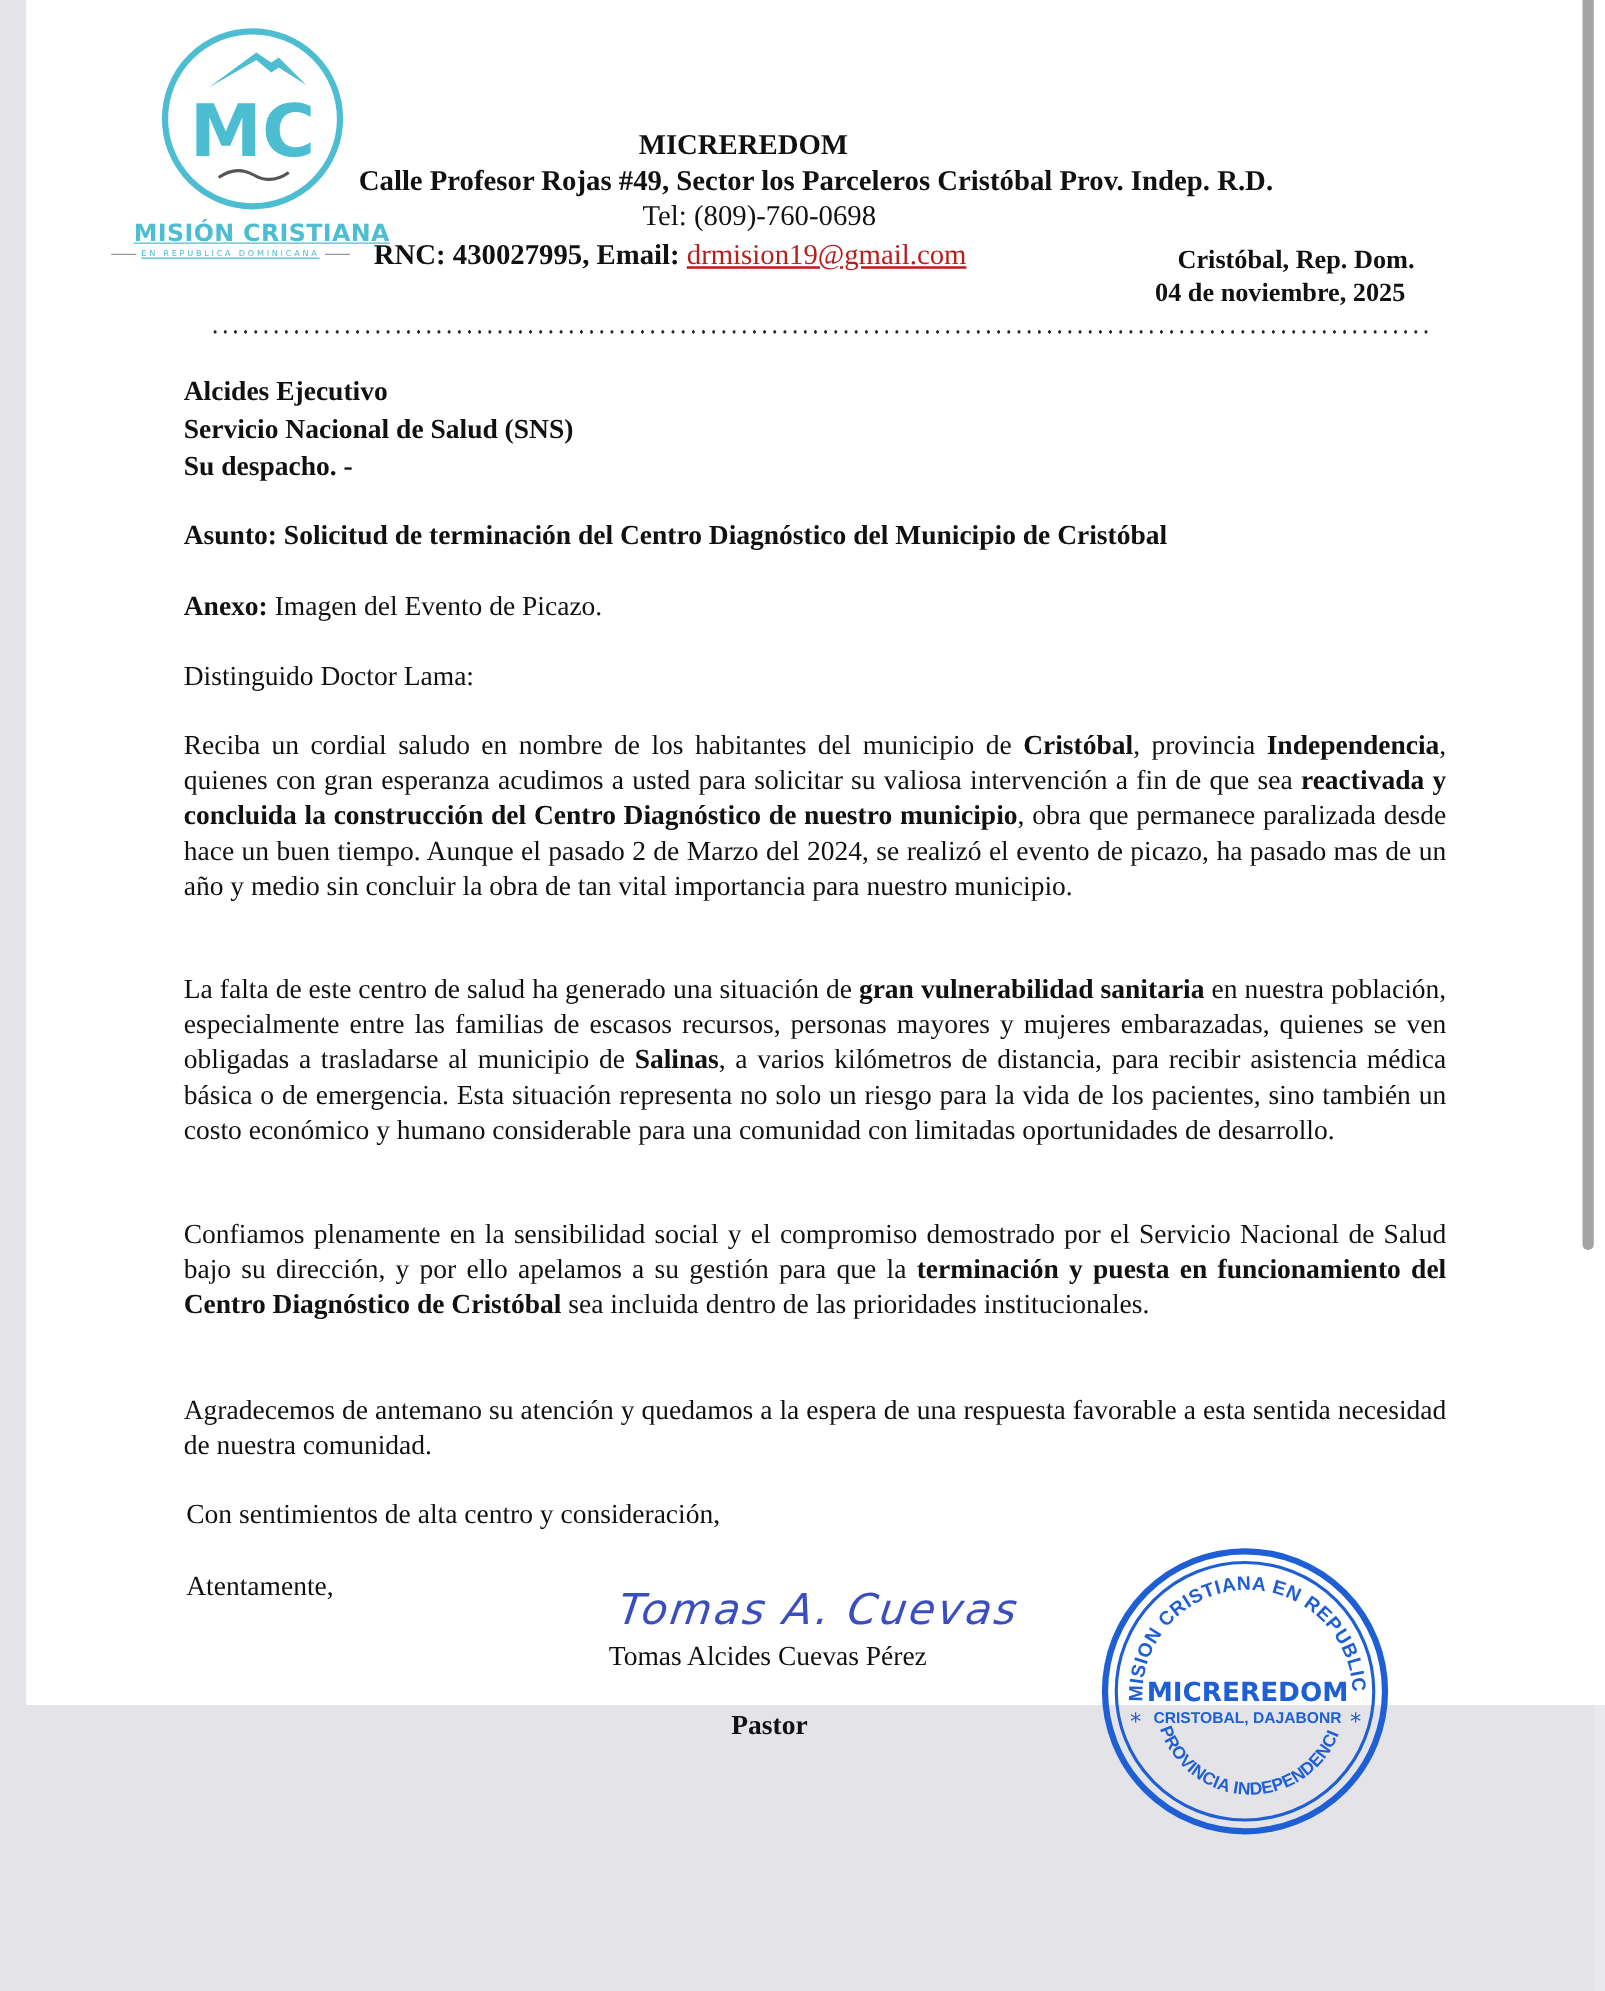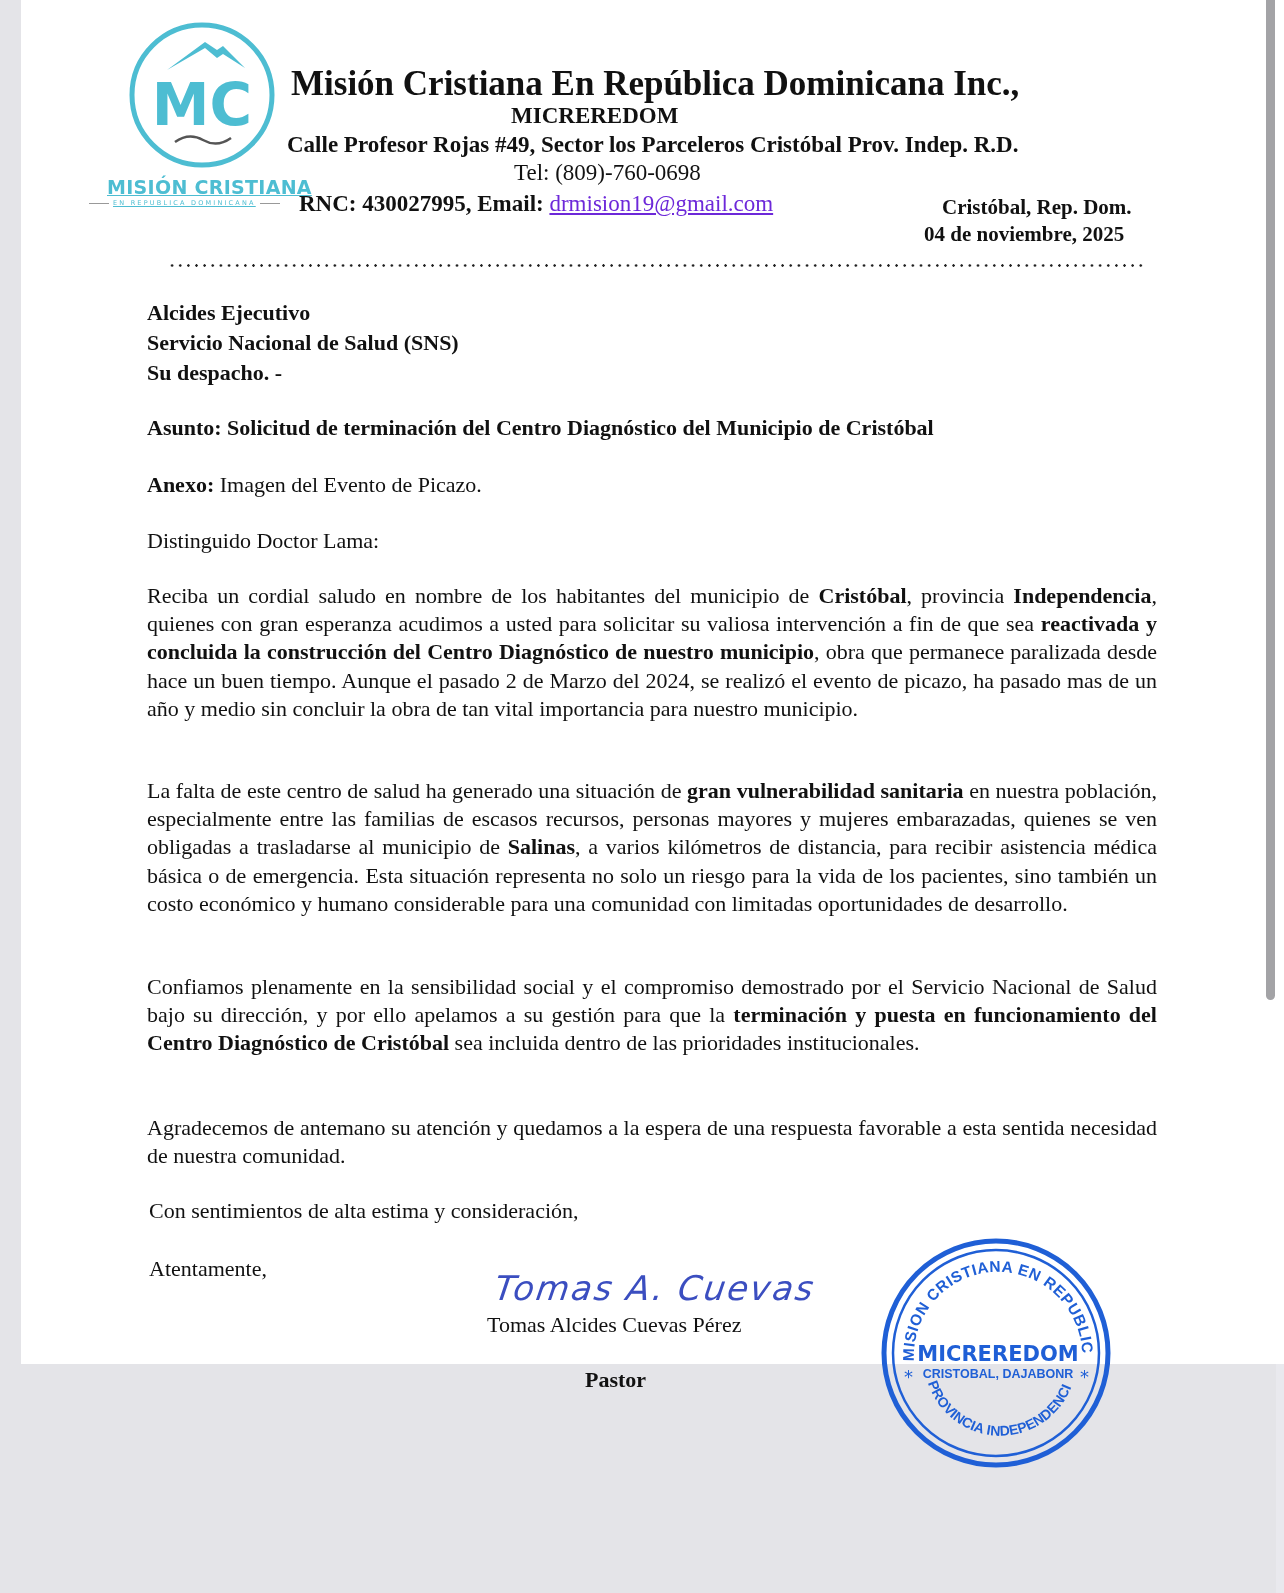--- a/index.html
+++ b/index.html
@@ -20,21 +20,21 @@
   .logo { position:absolute; left:106px; top:20px; width:150px; height:150px; }
   .logo-word { position:absolute; left:86px; top:176px; font-family:"DejaVu Sans", sans-serif; font-weight:bold; font-size:19px; color:#4dbdd2; letter-spacing:0.3px;text-decoration:underline; }
   .logo-sub { position:absolute; left:68px; top:199px; font-family:"DejaVu Sans", sans-serif; font-size:6.5px; letter-spacing:2.2px; color:#4dbdd2; display:flex; align-items:center; gap:4px;text-decoration:underline; }
   .logo-sub .line { display:inline-block; width:20px; height:1px; background:#999; }
 
   .org-name { left:270px; top:64px; font-size:35px; font-weight:bold; }
   .org-acronym { left:490px; top:103px; font-size:23px; font-weight:bold; }
   .org-address { left:266px; top:132px; font-size:23px; font-weight:bold; }
   .org-tel { left:493px; top:160px; font-size:23px; font-weight:normal; }
   .org-rnc { left:278px; top:191px; font-size:23px; font-weight:bold; }
-  .org-rnc a { color:#6d28d9; text-decoration:underline; font-weight:normal;text-align:center; }
+  .org-rnc a { color:#b91c1c; text-decoration:underline; font-weight:normal;text-align:center; }
   .place { left:921px; top:195px; font-size:21px; font-weight:bold; }
   .date { left:903px; top:222px; font-size:21px; font-weight:bold; }
   .dotted { position:absolute; left:147px; top:264px; width:976px; height:3px;
     background-image:radial-gradient(circle, #222 1.2px, transparent 1.4px);
     background-size:8.15px 3px; background-repeat:repeat-x; }
 
   .recip { left:126px; font-size:22px; font-weight:bold; }
   .subject { left:126px; top:415px; font-size:22px; font-weight:bold; }
   .annex { left:126px; top:472px; font-size:22px; }
   .greet { left:126px; top:528px; font-size:22px; }
@@ -64,21 +64,20 @@
     <text x="75" y="105" text-anchor="middle" font-family="DejaVu Sans, sans-serif" font-weight="bold" font-size="58" fill="#4dbdd2">MC</text>
     <path d="M48 122 Q62 112 76 120 T104 118" fill="none" stroke="#555" stroke-width="2.5"></path>
   </svg>
   <div class="logo-word">MISIÓN CRISTIANA</div>
   <div class="logo-sub">
     <span class="line"></span>
     <span>EN REPUBLICA DOMINICANA</span>
     <span class="line"></span>
   </div>
 
-  <div class="abs org-name">Misión Cristiana En República Dominicana Inc.,</div>
   <div class="abs org-acronym">MICREREDOM</div>
   <div class="abs org-address">Calle Profesor Rojas #49, Sector los Parceleros Cristóbal Prov. Indep. R.D.</div>
   <div class="abs org-tel">Tel: (809)-760-0698</div>
   <div class="abs org-rnc">
     <span>RNC: 430027995, Email: </span><a>drmision19@gmail.com</a>
   </div>
   <div class="abs place">Cristóbal, Rep. Dom.</div>
   <div class="abs date">04 de noviembre, 2025</div>
   <div class="dotted"></div>
 
@@ -90,21 +89,21 @@
     <b>Anexo:</b><span> Imagen del Evento de Picazo.</span>
   </div>
   <div class="abs subject">Asunto: Solicitud de terminación del Centro Diagnóstico del Municipio de Cristóbal</div>
   <div class="abs greet">Distinguido Doctor Lama:</div>
 
   <div class="para p1" style="top:582px"><span>Reciba un cordial saludo en nombre de los habitantes del municipio de </span><b>Cristóbal</b><span>, provincia </span><b>Independencia</b><span>, quienes con gran esperanza acudimos a usted para solicitar su valiosa intervención a fin de que sea </span><b>reactivada y concluida la construcción del Centro Diagnóstico de nuestro municipio</b><span>, obra que permanece paralizada desde hace un buen tiempo. Aunque el pasado 2 de Marzo del 2024, se realizó el evento de picazo, ha pasado mas de un año y medio sin concluir la obra de tan vital importancia para nuestro municipio.</span></div>
   <div class="para p2" style="top:777px"><span>La falta de este centro de salud ha generado una situación de </span><b>gran vulnerabilidad sanitaria</b><span> en nuestra población, especialmente entre las familias de escasos recursos, personas mayores y mujeres embarazadas, quienes se ven obligadas a trasladarse al municipio de </span><b>Salinas</b><span>, a varios kilómetros de distancia, para recibir asistencia médica básica o de emergencia. Esta situación representa no solo un riesgo para la vida de los pacientes, sino también un costo económico y humano considerable para una comunidad con limitadas oportunidades de desarrollo.</span></div>
   <div class="para p4" style="top:973px"><span>Confiamos plenamente en la sensibilidad social y el compromiso demostrado por el Servicio Nacional de Salud bajo su dirección, y por ello apelamos a su gestión para que la </span><b>terminación y puesta en funcionamiento del Centro Diagnóstico de Cristóbal</b><span> sea incluida dentro de las prioridades institucionales.</span></div>
   <div class="para p5" style="top:1114px"><span>Agradecemos de antemano su atención y quedamos a la espera de una respuesta favorable a esta sentida necesidad de nuestra comunidad.</span></div>
 
-  <div class="abs closing">Con sentimientos de alta estima y consideración,</div>
+  <div class="abs closing">Con sentimientos de alta centro y consideración,</div>
   <div class="abs atent">Atentamente,</div>
 
   <div class="signature">Tomas A. Cuevas</div>
   <div class="abs signer">Tomas Alcides Cuevas Pérez</div>
   <div class="abs role">Pastor</div>
 
   <svg class="stamp" viewBox="0 0 240 240">
     <defs>
       <path id="arcTop" d="M38 128 A84 84 0 0 1 206 118"></path>
       <path id="arcBot" d="M52 150 A76 76 0 0 0 196 152"></path>

